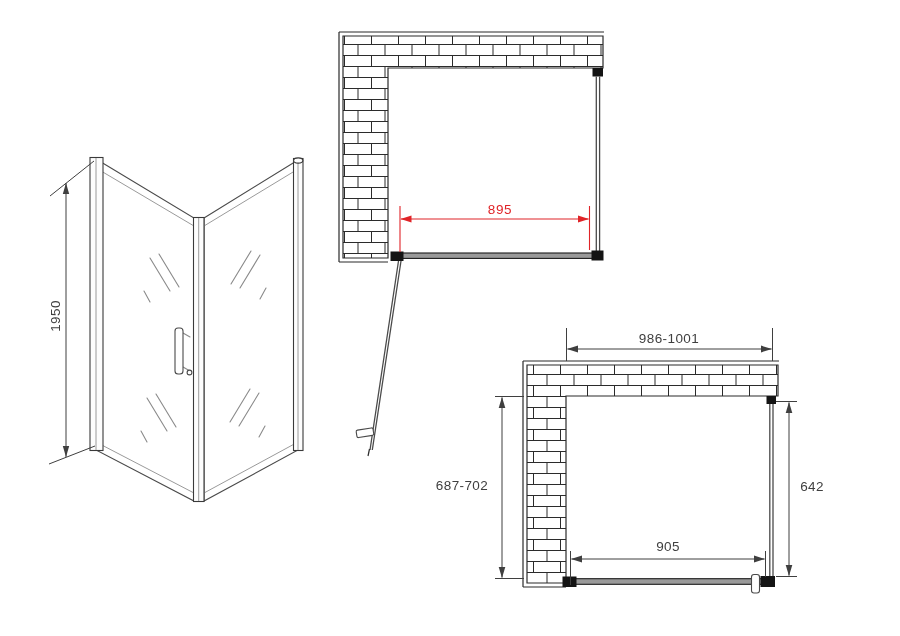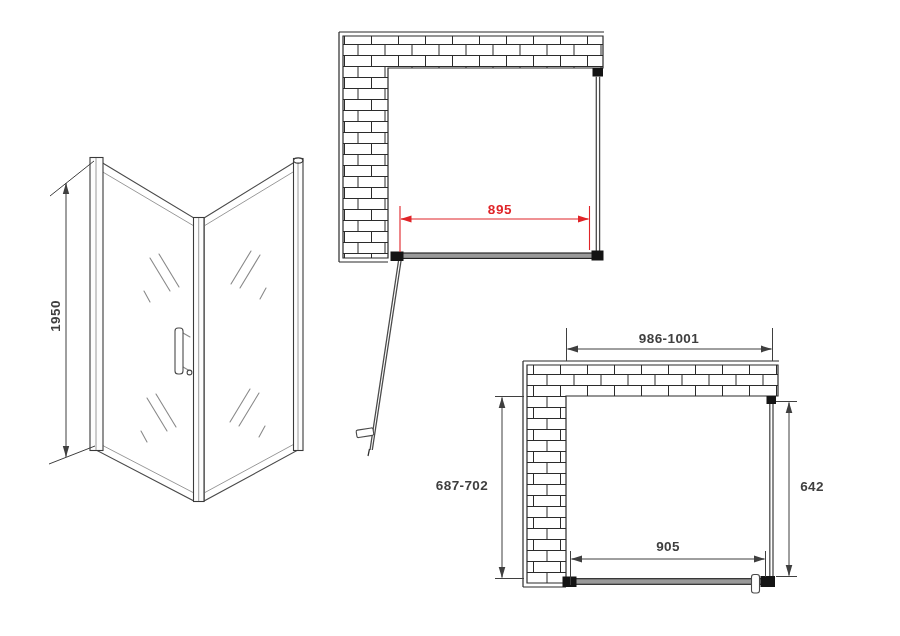--- a/index.html
+++ b/index.html
@@ -4,21 +4,21 @@
 <style>
   html, body {
     margin: 0;
     padding: 0;
     width: 900px;
     height: 636px;
     background: var(--background, #ffffff);
     overflow: hidden;
     font-family: "Liberation Sans", sans-serif;
   }
-  .stage { position: relative; width: 900px; height: 636px; background: var(--background, #fff); font-weight: bold; }
+  .stage { position: relative; width: 900px; height: 636px; background: var(--background, #fff); }
   svg { display: block; }
 
   .wall      { fill: url(#brick); stroke: var(--line, #2b2b2b); stroke-width: 1.2; }
   .ln        { stroke: var(--line, #2b2b2b); stroke-width: 1.2; fill: none; }
   .glass     { fill: #ffffff; stroke: #4a4a4a; stroke-width: 1.1; }
   .thin      { stroke: #8a8a8a; stroke-width: 1.1; fill: none; stroke-linecap: round; }
   .glassline { stroke: #4a4a4a; stroke-width: 1.3; fill: none; }
   .bar       { fill: #9a9a9a; stroke: #1c1c1c; stroke-width: 1.1; }
   .dark-fill { fill: #141414; stroke: none; }
   .profile   { fill: #fdfdfd; stroke: #3a3a3a; stroke-width: 1.1; }

